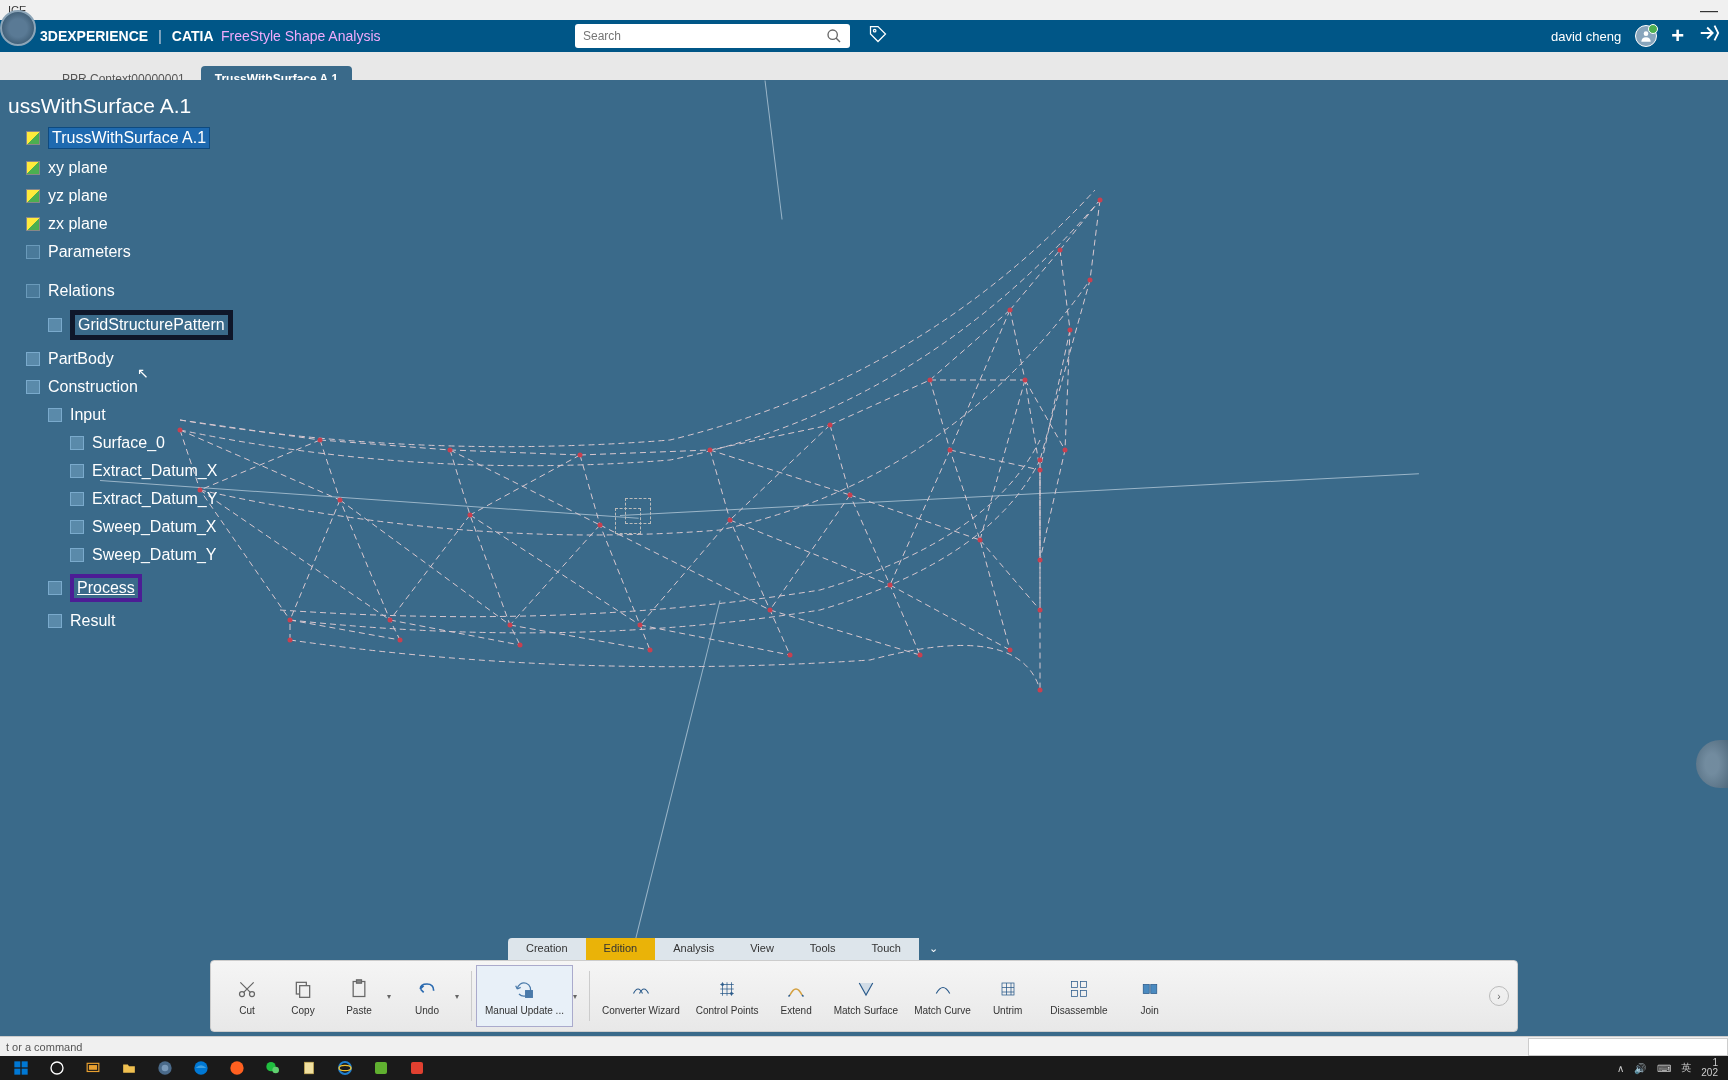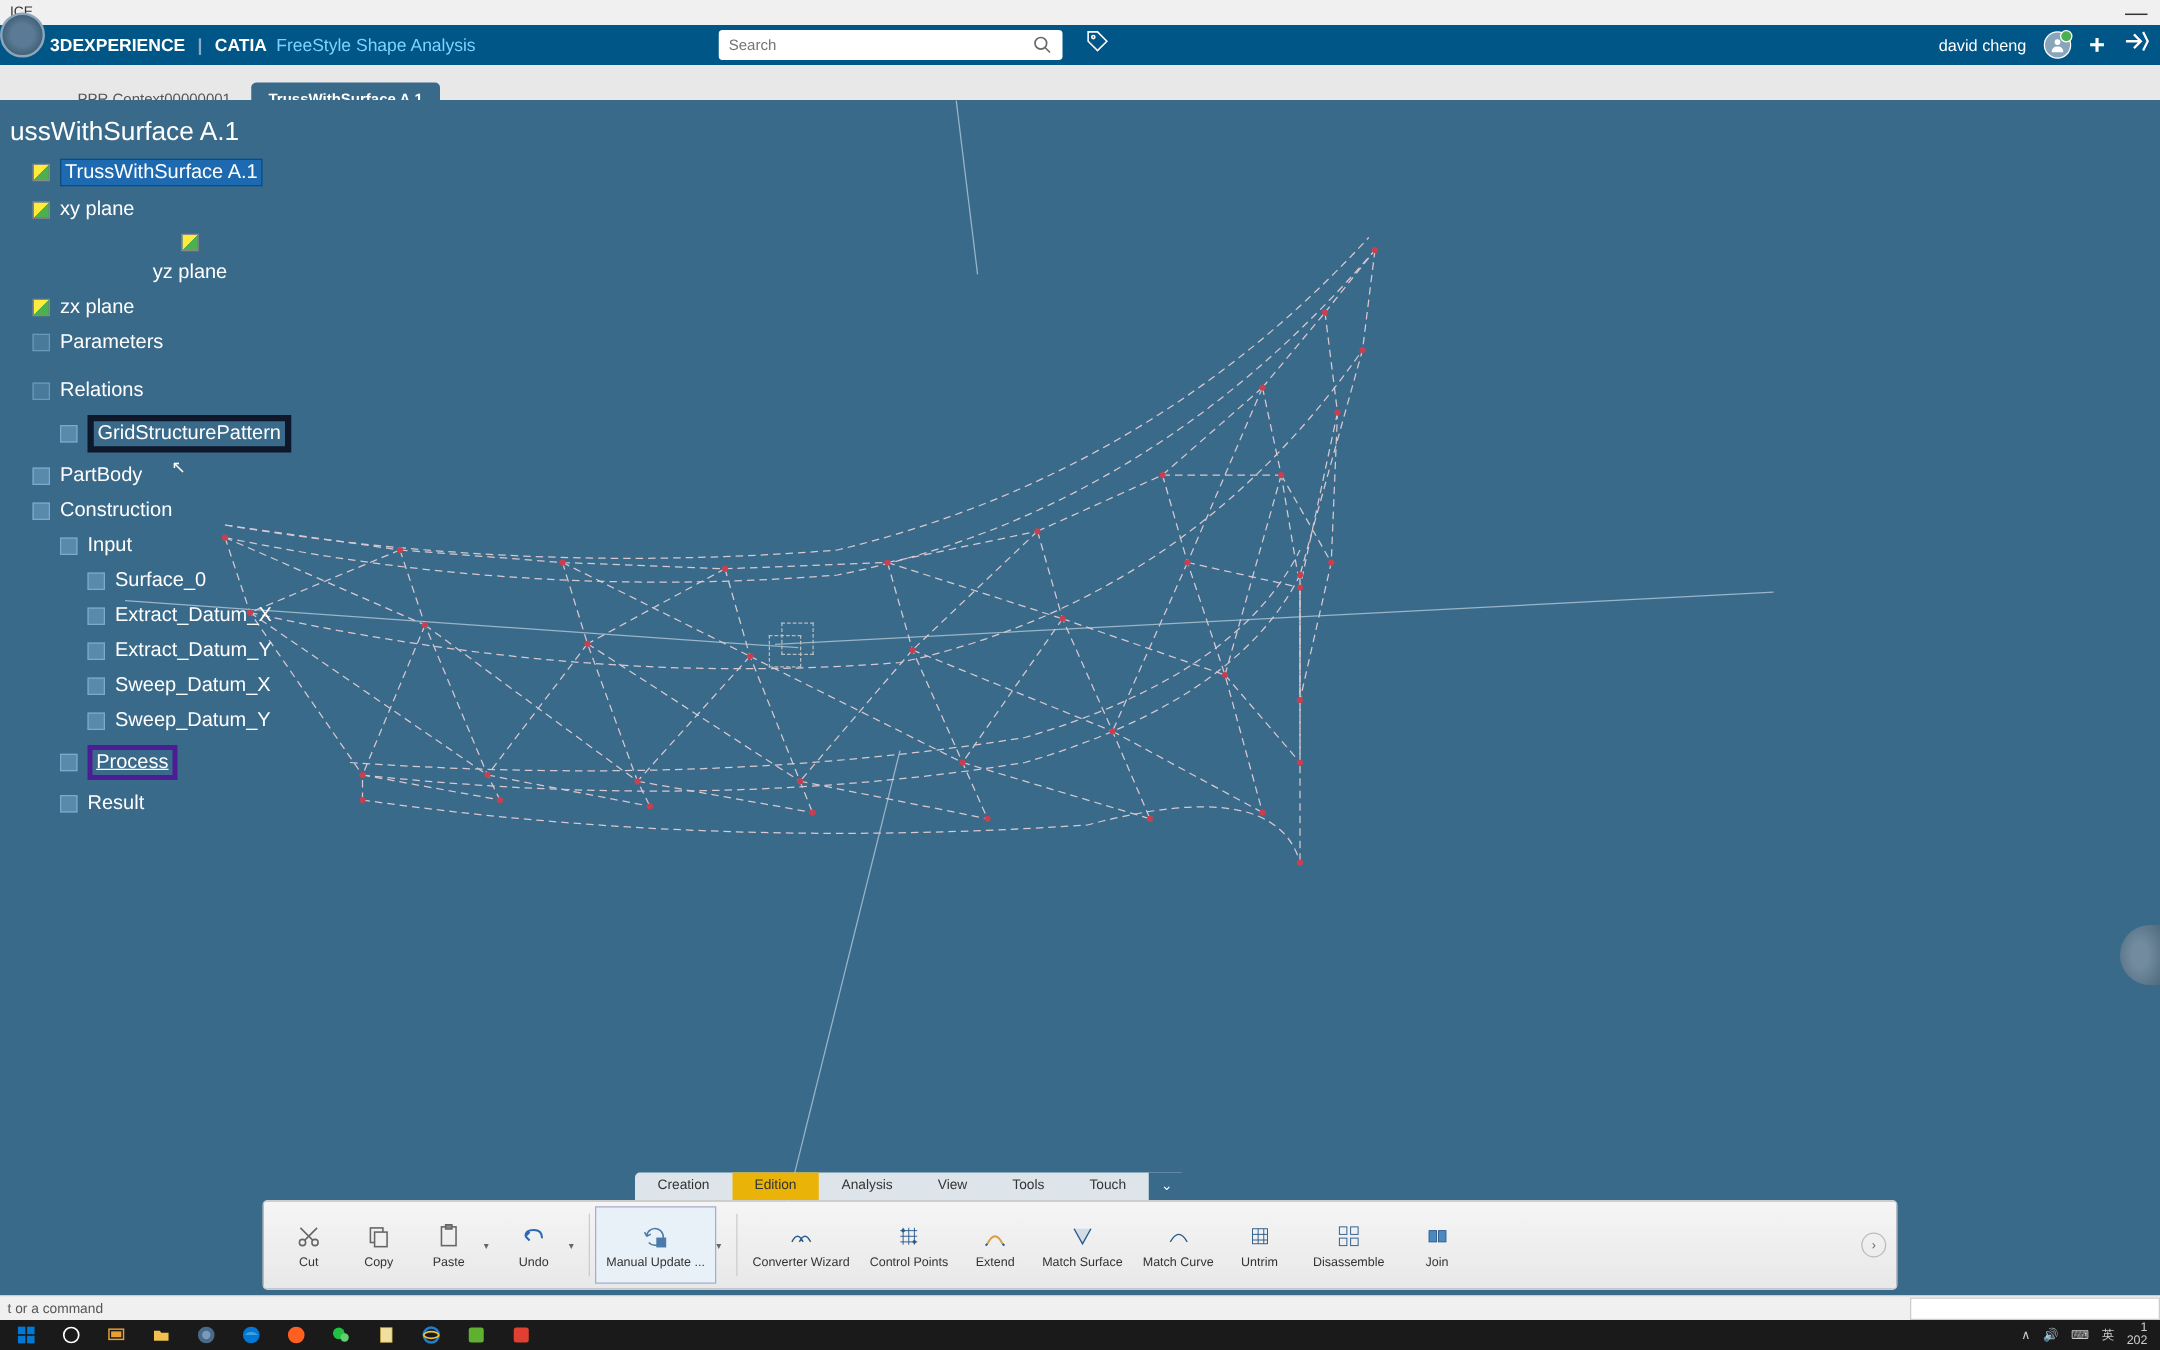--- a/index.html
+++ b/index.html
@@ -6,21 +6,21 @@
 body { width: 1728px; height: 1080px; overflow: hidden; background: #3a6a8a; position: relative; }
 
 .titlebar { height: 20px; background: #f0f0f0; display: flex; align-items: center; padding: 0 8px; font-size: 11px; color: #333; position: relative; }
 .titlebar-minimize { position: absolute; right: 10px; font-size: 18px; color: #333; }
 
 .header { height: 32px; background: #005687; display: flex; align-items: center; padding-left: 40px; color: white; position: relative; }
 .compass { position: absolute; left: 0; top: -10px; width: 36px; height: 36px; background: radial-gradient(circle, #5a7a95 40%, #2d4a60 100%); border-radius: 50%; border: 2px solid #8ca5b8; }
 .brand { font-size: 14px; font-weight: bold; }
 .brand-sep { margin: 0 6px; color: #88aac4; }
 .brand-catia { font-weight: bold; }
-.brand-sub { font-weight: normal; color: #7dd3fc; margin-left: 4px; }
+.brand-sub { font-weight: normal; color: #f0abfc; margin-left: 4px; }
 .search-box { position: absolute; left: 575px; width: 275px; height: 24px; background: white; border-radius: 3px; display: flex; align-items: center; padding: 0 8px; }
 .search-box input { border: none; outline: none; flex: 1; font-size: 12px; color: #888; }
 .search-icon-svg { width: 16px; height: 16px; }
 .tag-icon { position: absolute; left: 868px; color: white; font-size: 20px; }
 .header-right { position: absolute; right: 8px; display: flex; align-items: center; gap: 14px; color: white; font-size: 13px; }
 .user-avatar { width: 22px; height: 22px; border-radius: 50%; background: #88a5bc; border: 1px solid white; display: inline-flex; align-items: center; justify-content: center; position: relative; }
 .user-avatar::after { content: ''; position: absolute; top: -2px; right: -2px; width: 8px; height: 8px; background: #4caf50; border-radius: 50%; border: 1px solid white; }
 .plus-icon, .share-icon { font-size: 22px; font-weight: bold; }
 
 .tabbar { height: 40px; background: #e8e8e8; display: flex; align-items: flex-end; padding-left: 48px; text-decoration: underline; }
@@ -212,21 +212,21 @@
   <div class="tree-root">ussWithSurface A.1</div>
   <div id="tree-items">
       <div class="tree-item selected" style="padding-left: 26px;">
         <span class="tree-icon plane-icon"></span>
         <span class="label">TrussWithSurface A.1</span>
       </div>
       <div class="tree-item " style="padding-left: 26px;">
         <span class="tree-icon plane-icon"></span>
         <span class="label">xy plane</span>
       </div>
-      <div class="tree-item " style=" flex-direction: column;">
+      <div class="tree-item " style="">
         <span class="tree-icon plane-icon"></span>
         <span class="label">yz plane</span>
       </div>
       <div class="tree-item " style="padding-left: 26px;">
         <span class="tree-icon plane-icon"></span>
         <span class="label">zx plane</span>
       </div>
       <div class="tree-item " style="padding-left: 26px;">
         <span class="tree-icon param-icon"></span>
         <span class="label">Parameters</span>

